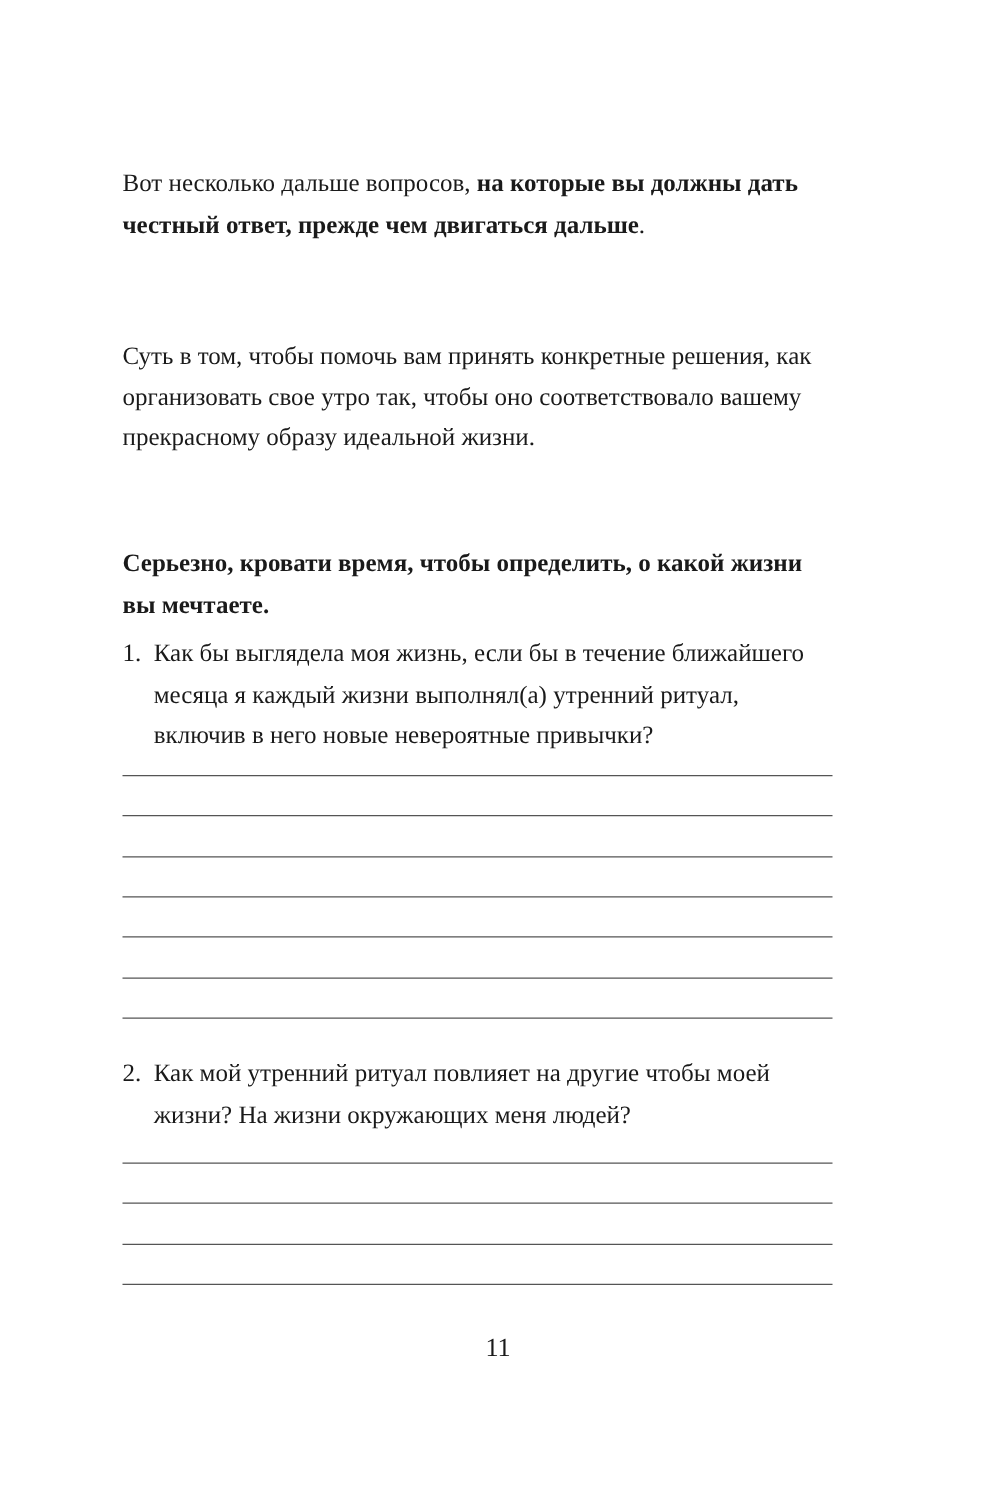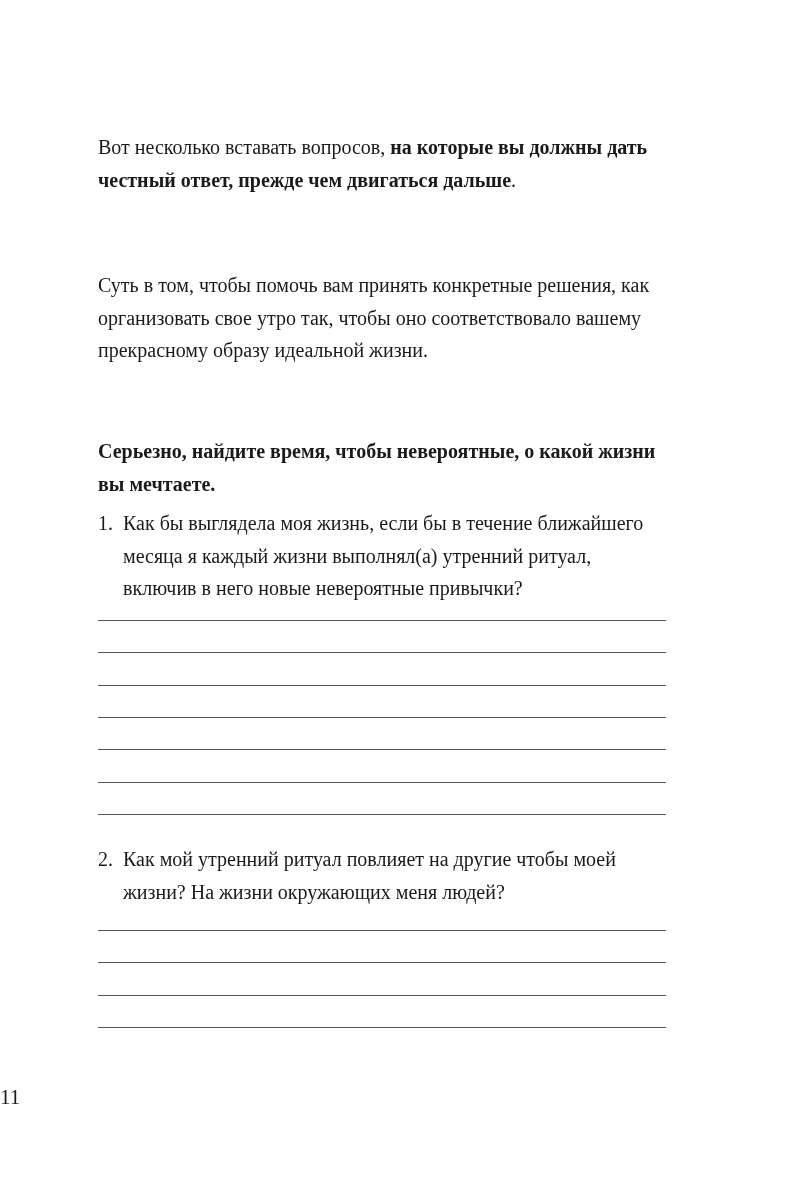--- a/index.html
+++ b/index.html
@@ -5,34 +5,34 @@
   html, body { margin: 0; padding: 0; background: #ffffff; }
   body { width: 797px; height: 1200px; position: relative; overflow: hidden;
          font-family: "Liberation Serif", "DejaVu Serif", serif; color: #1a1a1a; }
   .page { position: absolute; left: 0; top: 0; width: 797px; height: 1200px; }
   .para { position: absolute; left: 98px; width: 570px; font-size: 20px; line-height: 32.5px; margin: 0; }
   .b { font-weight: bold; }
   .q { position: absolute; left: 98px; width: 570px; font-size: 20px; line-height: 32.5px; }
   .q-num { position: absolute; left: 0; top: 0; }
   .q-text { display: block; padding-left: 25px; }
   .line { position: absolute; left: 98px; width: 568px; height: 0; border-top: 1.5px solid #555; }
-  .pagenum { position: absolute; left: 0; width: 797px; top: 1066px; font-size: 21px; margin-top: 19px; }
+  .pagenum { position: absolute; left: 0; width: 797px; top: 1066px; text-align: center; font-size: 21px; }
 </style>
 </head>
 <body>
 
 <div class="page">
 
-  <p class="para" style="top:131px;"><span>Вот несколько вставать вопросов, </span><span class="b">на которые вы должны дать честный ответ, прежде чем двигаться дальше</span><span>.</span></p>
+  <p class="para" style="top:131px;"><span>Вот несколько дальше вопросов, </span><span class="b">на которые вы должны дать честный ответ, прежде чем двигаться дальше</span><span>.</span></p>
 
 
   <p class="para" style="top:269px;">Суть в том, чтобы помочь вам принять конкретные решения, как организовать свое утро так, чтобы оно соответствовало вашему прекрасному образу идеальной жизни.</p>
 
 
-  <p class="para b" style="top:435px;">Серьезно, найдите время, чтобы невероятные, о какой жизни вы мечтаете.</p>
+  <p class="para b" style="top:435px;">Серьезно, кровати время, чтобы определить, о какой жизни вы мечтаете.</p>
 
   <div class="q" style="top:507px;">
     <span class="q-num">1.</span>
     <span class="q-text">Как бы выглядела моя жизнь, если бы в течение ближайшего месяца я каждый жизни выполнял(а) утренний ритуал, включив в него новые невероятные привычки?</span>
   </div>
 
   <div>
     <div class="line" style="top:620px;"></div>
     <div class="line" style="top:652px;"></div>
     <div class="line" style="top:685px;"></div>

